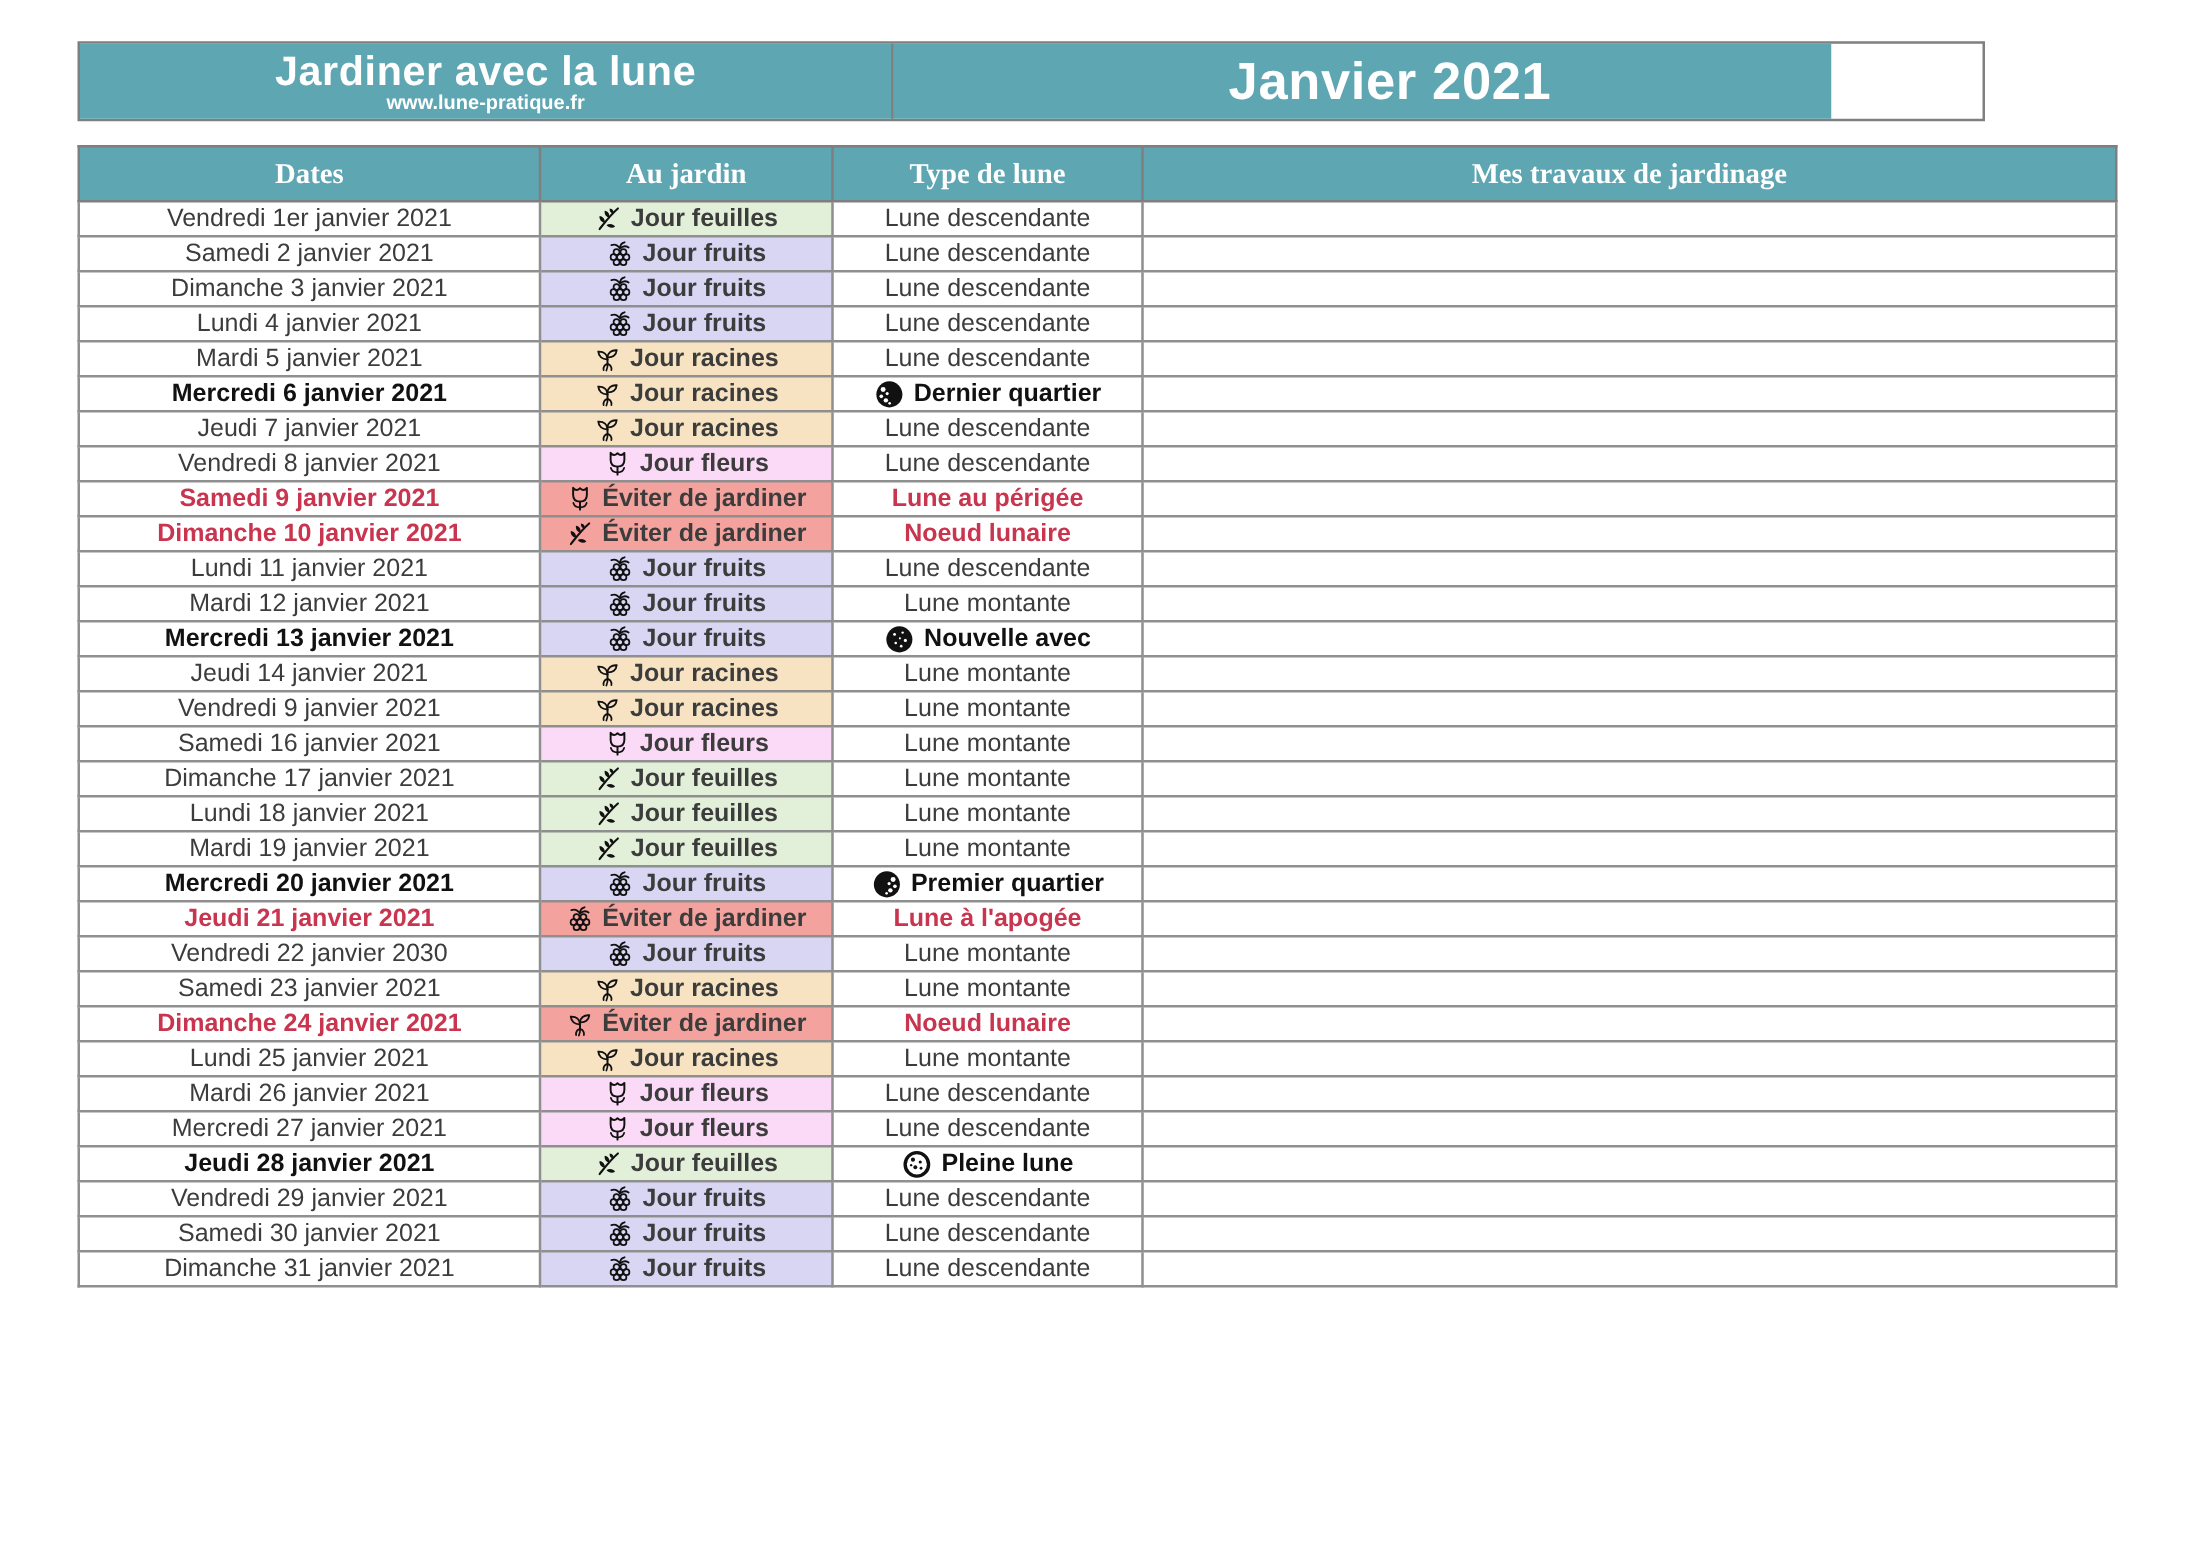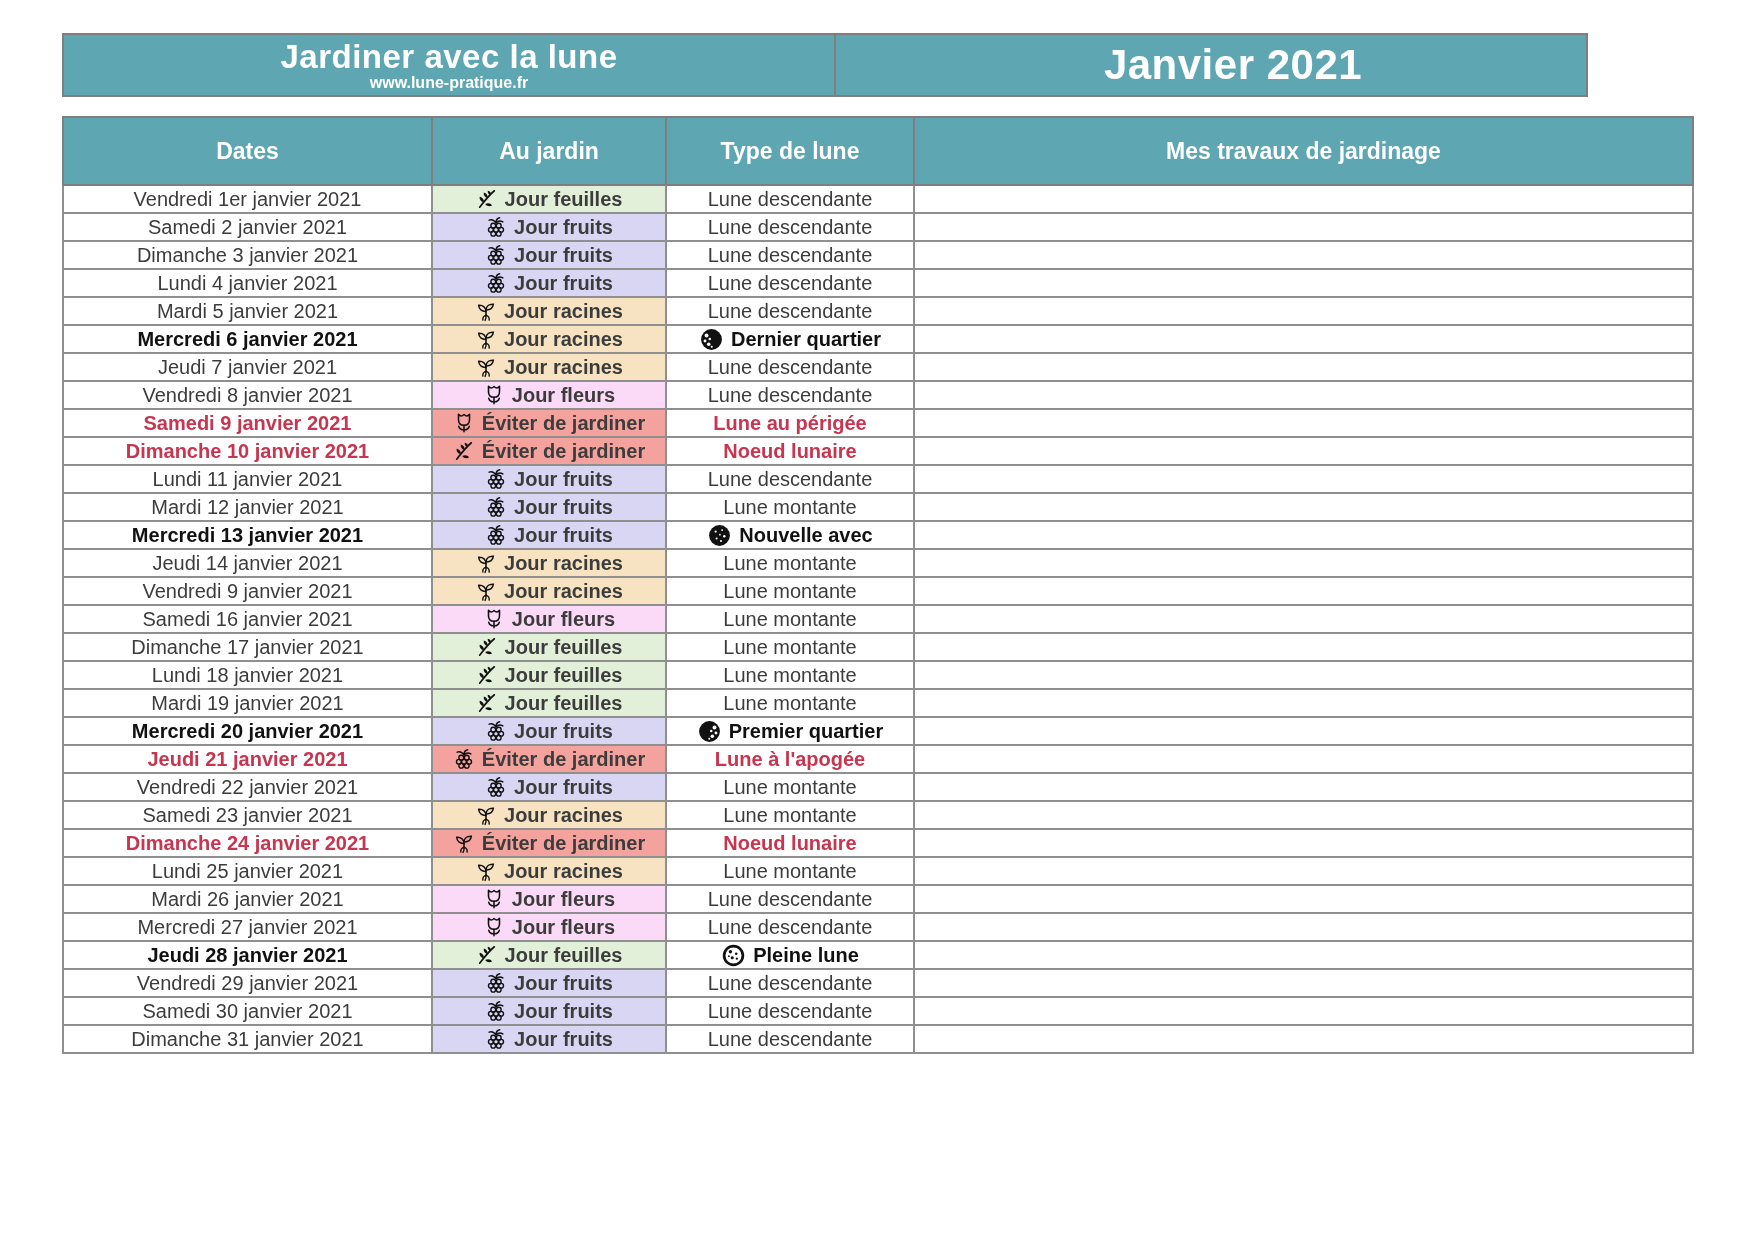--- a/index.html
+++ b/index.html
@@ -9,31 +9,31 @@
     -webkit-font-smoothing:antialiased;
   }
   .sheet{padding:33px 0 0 62px;}
 
   
   .topbar{display:flex;width:1526px;border:2px solid #7f7f7f;box-sizing:border-box;}
   .topbar-cell{
     background:var(--teal);color:#fff;display:flex;flex-direction:column;
     align-items:center;justify-content:center;box-sizing:border-box;height:60px;
   }
-  .topbar-cell.left{width:772px;border-right:2px solid #7f7f7f;}
+  .topbar-cell.left{width:651px;border-right:2px solid #7f7f7f;}
   .topbar-cell.right{width:750px;}
   .title{font-size:33px;font-weight:700;line-height:34px;letter-spacing:.5px;}
   .subtitle{font-size:16px;font-weight:700;line-height:17px;}
   .month{font-size:42px;font-weight:700;letter-spacing:.5px;margin-left:44px;}
 
   
   table.cal{border-collapse:collapse;margin-top:19px;table-layout:fixed;width:1630px;}
   .cal th{
     background:var(--teal);color:#fff;font-size:23px;font-weight:700;
-    height:34px;border:2px solid #7f7f7f;padding:16px;text-align:center;
+    height:34px;border:2px solid #7f7f7f;padding:4px;text-align:center;font-family:Liberation Serif, serif;
   }
   .cal td{
     height:28px;border:2px solid var(--border);padding:0;text-align:center;
     font-size:20px;color:var(--date-ink);background:#fff;box-sizing:border-box;
   }
   .col-dates{width:369px;}
   .col-jardin{width:234px;}
   .col-lune{width:248px;}
   .col-notes{width:779px;}
 
@@ -573,21 +573,21 @@
     </td>
     <td class="lune-cell">
       <span class="lune-inner">
 
         <span>Lune à l'apogée</span>
       </span>
     </td>
     <td class="notes-cell"></td>
   </tr>
         <tr class="cal-row">
-    <td class="date-cell">Vendredi 22 janvier 2021</td>
+    <td class="date-cell">Vendredi 22 janvier 2030</td>
     <td class="jardin-cell" style="background: rgb(217, 214, 243);">
       <span class="jardin-inner">
         <span class="ico">
                 <svg>
                   <use href="#sym-berry"></use>
                 </svg>
               </span>
         <span>Jour fruits</span>
       </span>
     </td>

